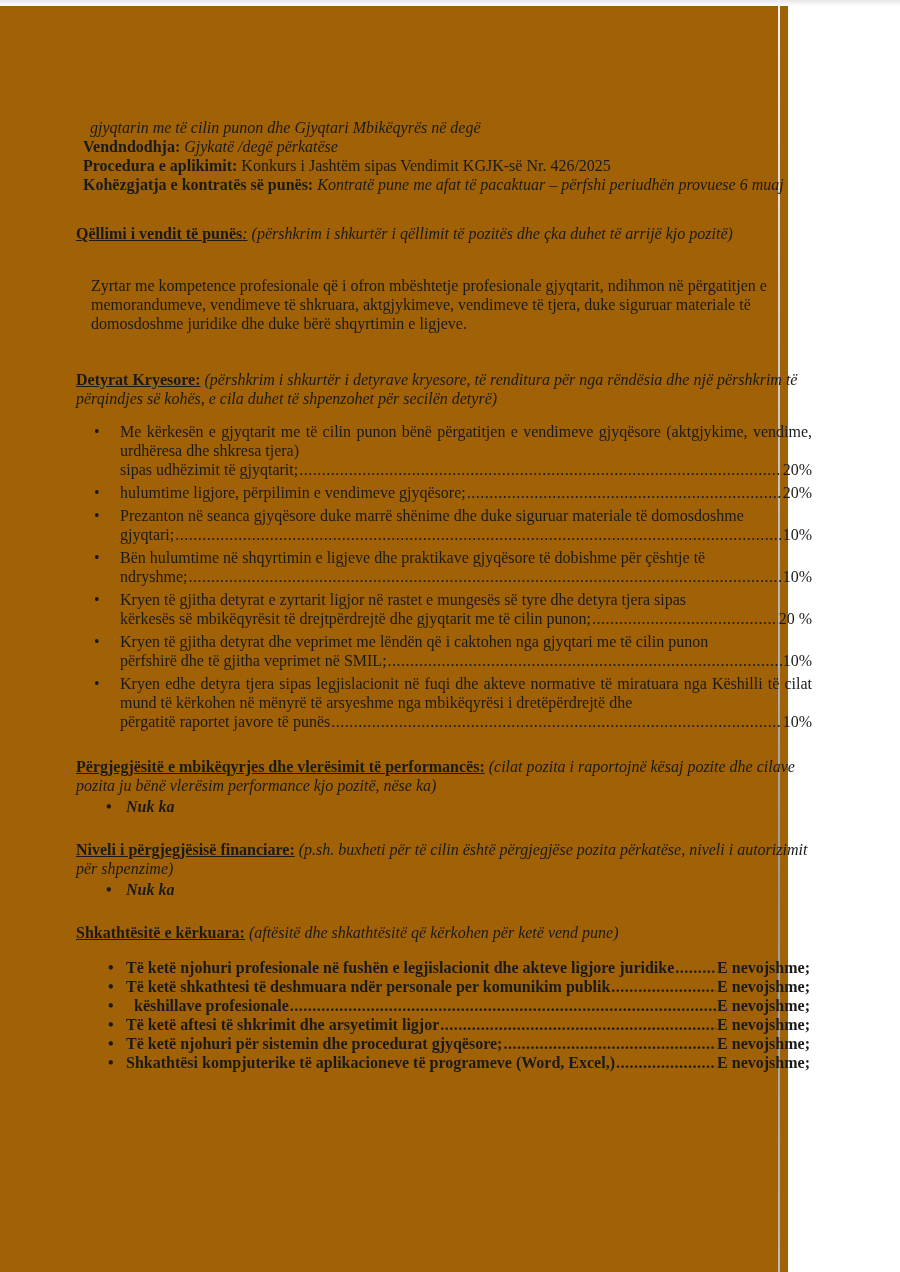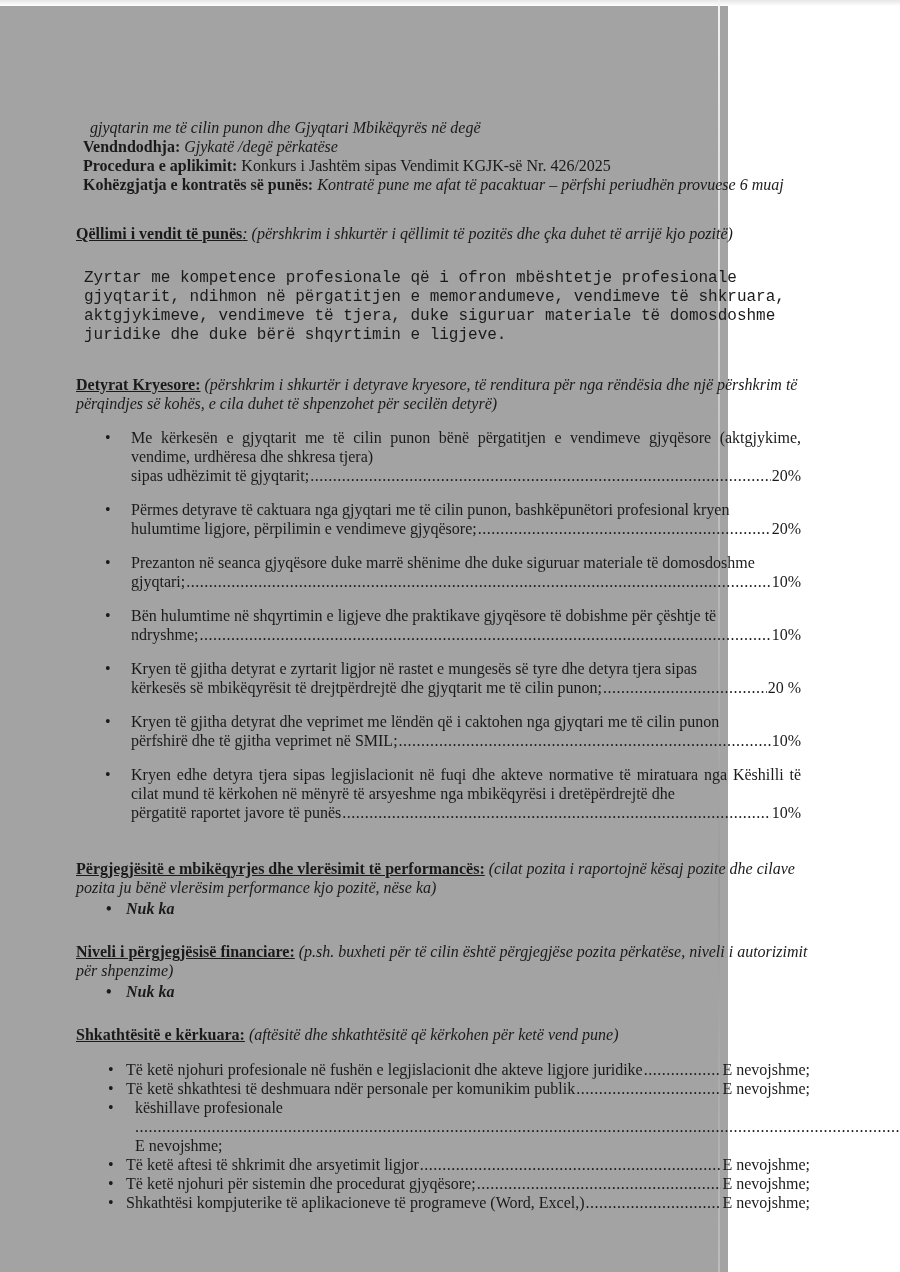--- a/index.html
+++ b/index.html
@@ -4,50 +4,50 @@
 <style>
   html, body { margin: 0; padding: 0; }
   body {
     width: 900px; height: 1272px; overflow: hidden;
     background: #ffffff;
     font-family: "Liberation Serif", "DejaVu Serif", serif;
     color: #1a1a1a;
     position: relative;
   }
   .page {
-    position: absolute; left: 0; top: 0; width: 728px; height: 1272px;
-    background: #a3a3a3;
+    position: absolute; left: 0; top: 0; width: 788px; height: 1272px;
+    background: #a16207;
   }
   .scan-top { position: absolute; left: 0; top: 0; width: 900px; height: 6px;
     background: linear-gradient(#e6e6e6, #ffffff); }
   .scan-right { position: absolute; right: 8px; top: 0; width: 2px; height: 1272px;
     background: linear-gradient(#f2f2f2, #9a9a9a 70%, #bdbdbd); }
   .content { position: absolute; left: 76px; top: 118px; width: 740px; font-size: 16px; line-height: 19px; }
   .line { margin: 0; }
   .it { font-style: italic; }
   .b { font-weight: bold; margin-left: 7px; }
   .u { text-decoration: underline; }
   .head { font-weight: bold; text-decoration: underline; }
   .gap-s { height: 8px; }
-  p.para { margin: 8px; text-align: left; font-family: Liberation Mono, monospace; }
+  p.para { margin: 15px; text-align: left; }
   ul.tasks { list-style: none; margin: 14px 0 0 0; padding: 0 0 0 40px; }
-  ul.tasks li { position: relative; text-align: justify; margin: 15px; padding-left: 0; }
+  ul.tasks li { position: relative; text-align: justify; margin: 4px; padding-left: 0; }
   ul.tasks li::before { content: "•"; position: absolute; left: -26px; top: 0; }
   .dots-row { display: flex; align-items: baseline; }
   .dots-row .txt { white-space: nowrap; }
   .dots-row .fill { flex: 1; overflow: hidden; white-space: nowrap; margin: 0 1px; }
   .dots-row .fill::after { content: "................................................................................................................................................................................................................................................"; letter-spacing: 0.5px; }
   .dots-row .val { white-space: nowrap; }
   ul.single { list-style: none; margin: 2px 0 0 0; padding-left: 50px; }
   ul.single li { position: relative; font-weight: bold; font-style: italic; }
   ul.single li::before { content: "•"; position: absolute; left: -20px; font-style: normal; }
-  ul.skills { list-style: none; margin: 16px 12px 0 0; padding-left: 50px; width: 684px; }
+  ul.skills { list-style: none; margin: 16px 12px 0 0; padding-left: 50px; width: 684px; font-weight: bold; }
   ul.skills li { position: relative; }
   ul.skills li::before { content: "•"; position: absolute; left: -18px; }
-  .indent { padding-left: 8px; flex-direction: column; }
+  .indent { padding-left: 8px; }
 </style>
 </head>
 <body>
 
 <div class="page">
   <div class="scan-top"></div>
   <div class="scan-right"></div>
 
   <div class="content">
     <p class="line it" style="padding-left:14px">gjyqtarin me të cilin punon dhe Gjyqtari Mbikëqyrës në degë</p>
@@ -83,21 +83,21 @@
     <section>
       <p class="line">
         <span class="head">Detyrat Kryesore:</span><span class="it"> (përshkrim i shkurtër i detyrave kryesore, të renditura për nga rëndësia dhe një përshkrim të përqindjes së kohës, e cila duhet të shpenzohet për secilën detyrë)</span>
       </p>
       <ul class="tasks">
         <li><span>Me kërkesën e gjyqtarit me të cilin punon bënë përgatitjen e vendimeve gjyqësore (aktgjykime, vendime, urdhëresa dhe shkresa tjera)</span><div class="dots-row">
               <span class="txt">sipas udhëzimit të gjyqtarit;</span>
               <span class="fill"></span>
               <span class="val">20%</span>
             </div></li>
-        <li><span>Përmes detyrave të caktuara nga gjyqtari me të cilin punon, bashkëpunëtori profesional kryen</span><div class="dots-row">
+        <li><div class="dots-row">
               <span class="txt">hulumtime ligjore, përpilimin e vendimeve gjyqësore;</span>
               <span class="fill"></span>
               <span class="val">20%</span>
             </div></li>
         <li><span>Prezanton në seanca gjyqësore duke marrë shënime dhe duke siguruar materiale të domosdoshme</span><div class="dots-row">
               <span class="txt">gjyqtari;</span>
               <span class="fill"></span>
               <span class="val">10%</span>
             </div></li>
         <li><span>Bën hulumtime në shqyrtimin e ligjeve dhe praktikave gjyqësore të dobishme për çështje të</span><div class="dots-row">

